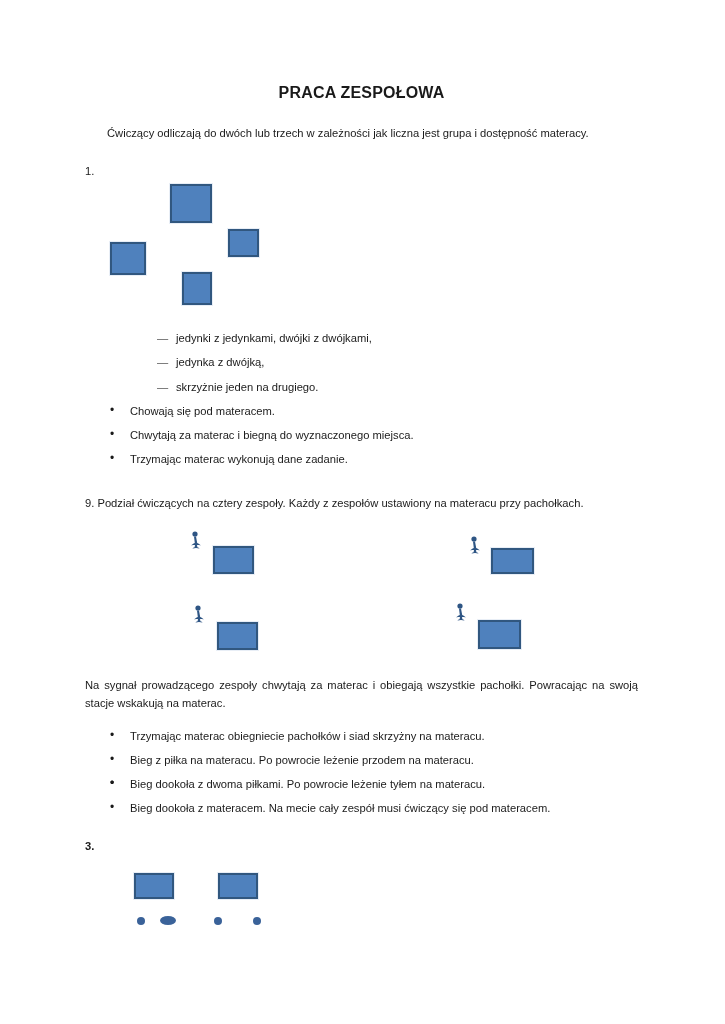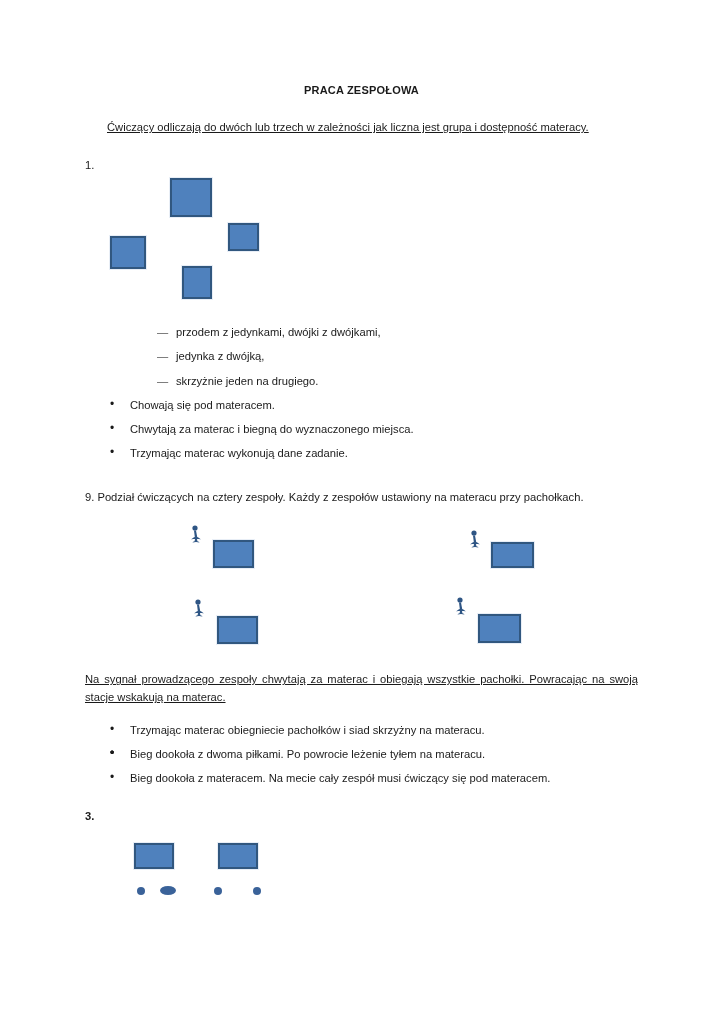--- a/index.html
+++ b/index.html
@@ -18,29 +18,28 @@
   }
   .doc-body {
     position: absolute;
     left: 85px;
     top: 84px;
     width: 553px;
   }
   .doc-title {
     text-align: center;
     font-weight: bold;
-    font-size: 11px;
+    font-size: 16px;
     letter-spacing: 0.2px;
     margin: 0 0 22px 0;
   }
   .para {
     font-size: 11.2px;
     line-height: 1.62;
     margin: 0;
-    text-decoration: underline;
   }
   .para-indent {
     text-indent: 22px;
   }
   .para-justify {
     text-align: justify;
     text-align-last: left;
   }
   .num-label {
     font-size: 11.2px;
@@ -130,21 +129,21 @@
       <div class="mat" style="left:25px; top:62px; width:36px; height:33px;"></div>
       <div class="mat" style="left:97px; top:92px; width:30px; height:33px;"></div>
     </div>
 
 
     <div class="spacer-sm"></div>
 
     <ul class="dash-list">
       <li>
         <span class="marker">—</span>
-        <span>przodem z jedynkami, dwójki z dwójkami,</span>
+        <span>jedynki z jedynkami, dwójki z dwójkami,</span>
       </li>
       <li>
         <span class="marker">—</span>
         <span>jedynka z dwójką,</span>
       </li>
       <li>
         <span class="marker">—</span>
         <span> skrzyżnie jeden na drugiego.</span>
       </li>
     </ul>
@@ -207,20 +206,21 @@
 
     <div class="spacer-sm"></div>
 
     <ul class="bullet-list">
       <li>
         <span class="marker">•</span>
         <span>Trzymając materac obiegniecie pachołków i siad skrzyżny na materacu.</span>
       </li>
       <li>
         <span class="marker">•</span>
+        <span>Bieg z piłka na materacu. Po powrocie  leżenie przodem na materacu.</span>
       </li>
       <li>
         <span class="marker">•</span>
       </li>
       <li>
         <span class="marker">•</span>
         <span>Bieg dookoła z dwoma piłkami. Po powrocie leżenie tyłem na materacu.</span>
       </li>
       <li>
         <span class="marker">•</span>

